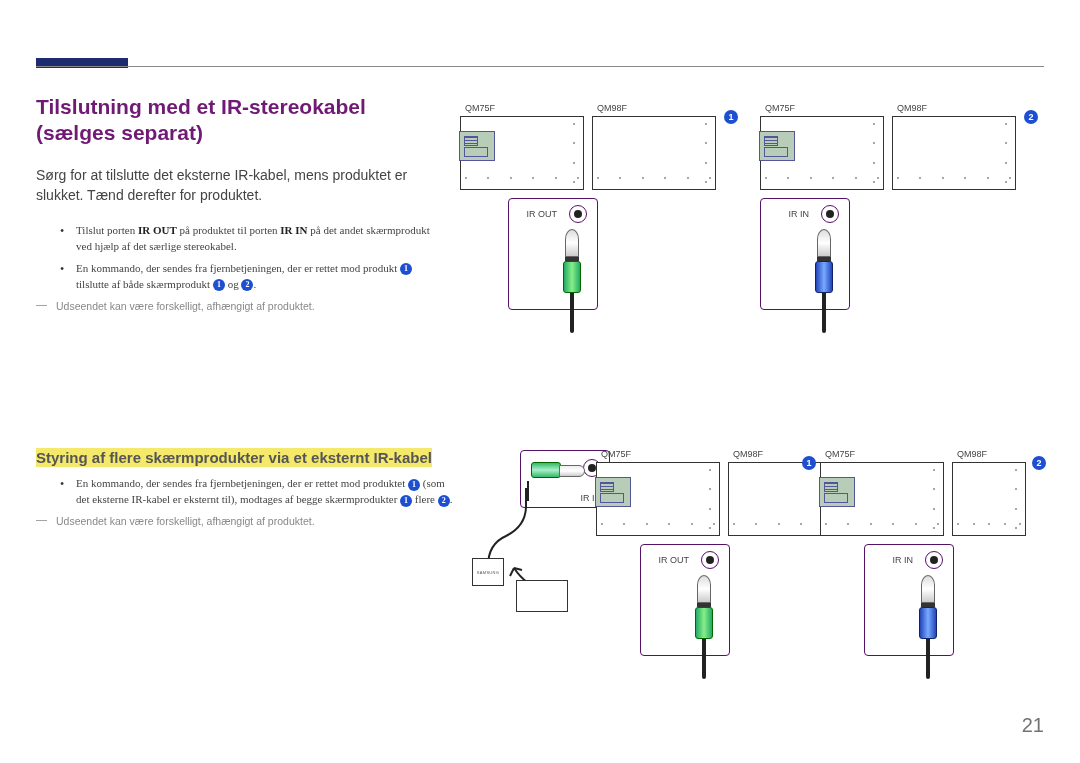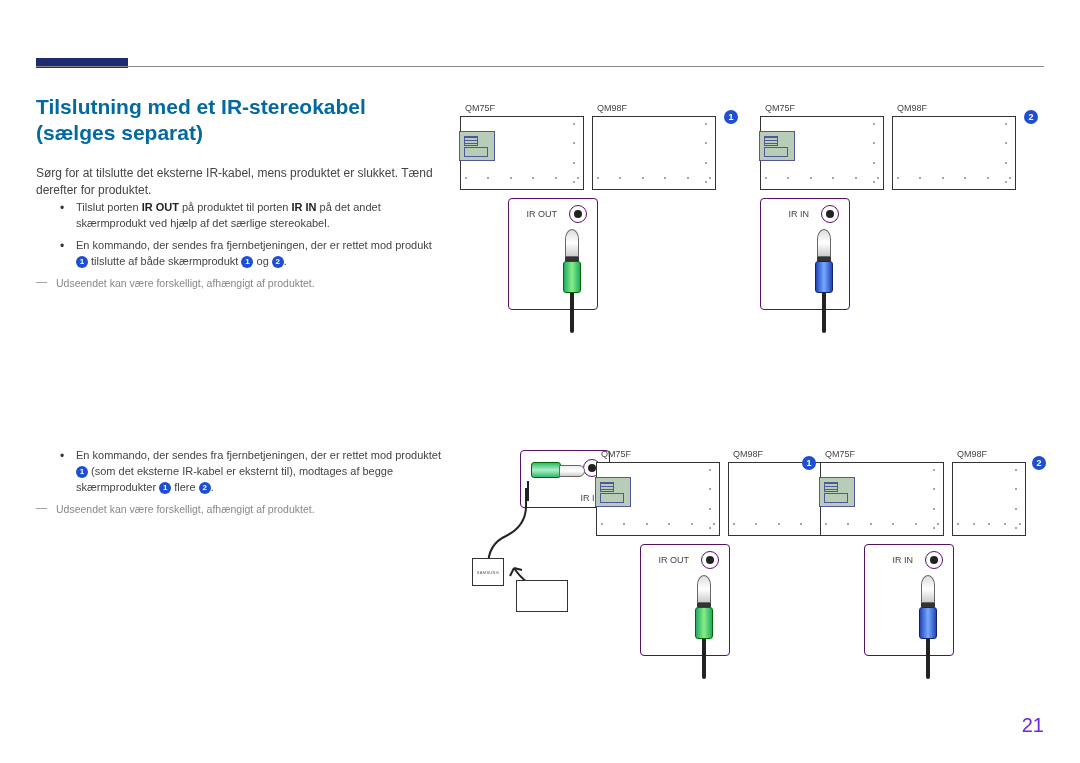--- a/index.html
+++ b/index.html
@@ -28,46 +28,47 @@
   }
   .left-col {
     position: absolute;
     left: 36px;
     top: 94px;
     width: 410px;
   }
   .h1 {
     font-size: 21px;
     font-weight: 600;
-    color: #0369a1;
+    color: #701a75;
     line-height: 1.25;
     margin-bottom: 18px;
   }
   .para1 {
-    font-size: 12px;
+    font-size: 14px;
     color: #444;
     line-height: 1.45;
-    margin-bottom: 1px;
+    margin-bottom: 18px;
   }
   .h2 {
     font-size: 15px;
     font-weight: 600;
     color: #555;
     line-height: 1.35;
     display: inline;
   }
   .hl {
     background: #f4e96a;
     padding: 1px 0;
   }
   .h2-wrap { margin-bottom: 8px; }
   ul.bullets {
     list-style: none;
-    margin: 0 0 6px 40px;
+    margin: 8px 0 6px 40px;
     padding: 0;
+    font-family: Liberation Serif, serif;
   }
   ul.bullets li {
     position: relative;
     font-size: 11px;
     color: #444;
     line-height: 1.45;
     margin-bottom: 6px;
     padding-left: 0;
   }
   ul.bullets li::before {
@@ -284,21 +285,21 @@
     background:#fff;
   }
   .arrow-curve {
     position:absolute;
   }
   .page-num {
     position: absolute;
     right: 36px;
     bottom: 26px;
     font-size: 20px;
-    color: #6d28d9;
+    color: #737373;
   }
   strong { font-weight: 700; color: #222; }
 </style>
 </head>
 <body>
 
 <div class="accent-bar"></div>
 <div class="page-rule"></div>
 
 <div class="left-col">
@@ -311,20 +312,23 @@
       <span>Tilslut porten </span><strong>IR OUT</strong><span> på produktet til porten </span><strong>IR IN</strong><span> på det andet skærmprodukt ved hjælp af det særlige stereokabel.</span>
     </li>
     <li>
       <span>En kommando, der sendes fra fjernbetjeningen, der er rettet mod produkt </span><span class="circle-badge">1</span><span> tilslutte af både skærmprodukt </span><span class="circle-badge">1</span><span> og </span><span class="circle-badge">2</span><span>.</span>
     </li>
   </ul>
   <div class="note">Udseendet kan være forskelligt, afhængigt af produktet.</div>
 </div>
 
 <div class="section2">
+  <div class="h2-wrap">
+    <span class="h2 hl">Styring af flere skærmprodukter via et eksternt IR-kabel</span>
+  </div>
   <ul class="bullets">
     <li>
       <span>En kommando, der sendes fra fjernbetjeningen, der er rettet mod produktet </span><span class="circle-badge">1</span><span> (som det eksterne IR-kabel er eksternt til), modtages af begge skærmprodukter </span><span class="circle-badge">1</span><span> flere </span><span class="circle-badge">2</span><span>.</span>
     </li>
   </ul>
   <div class="note">Udseendet kan være forskelligt, afhængigt af produktet.</div>
 </div>
 
 <div class="diagram-area1">
 

